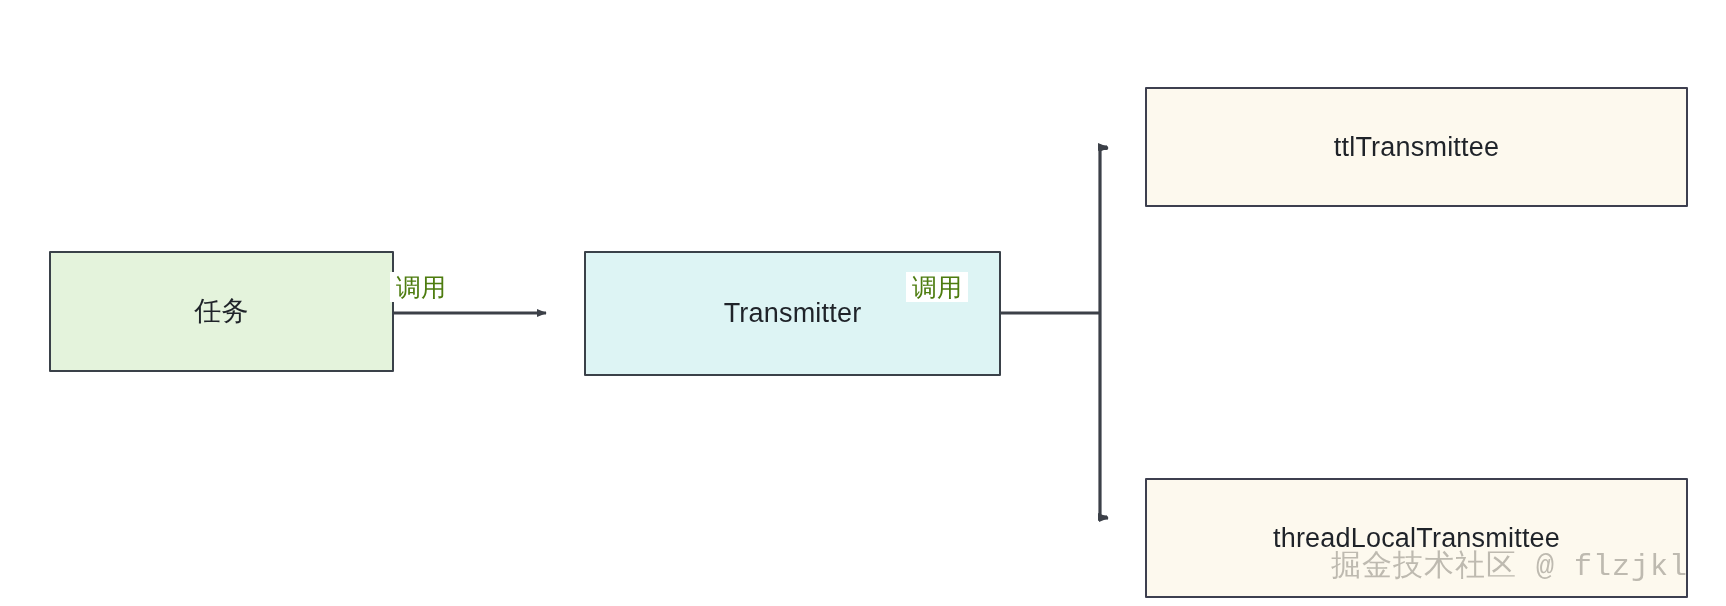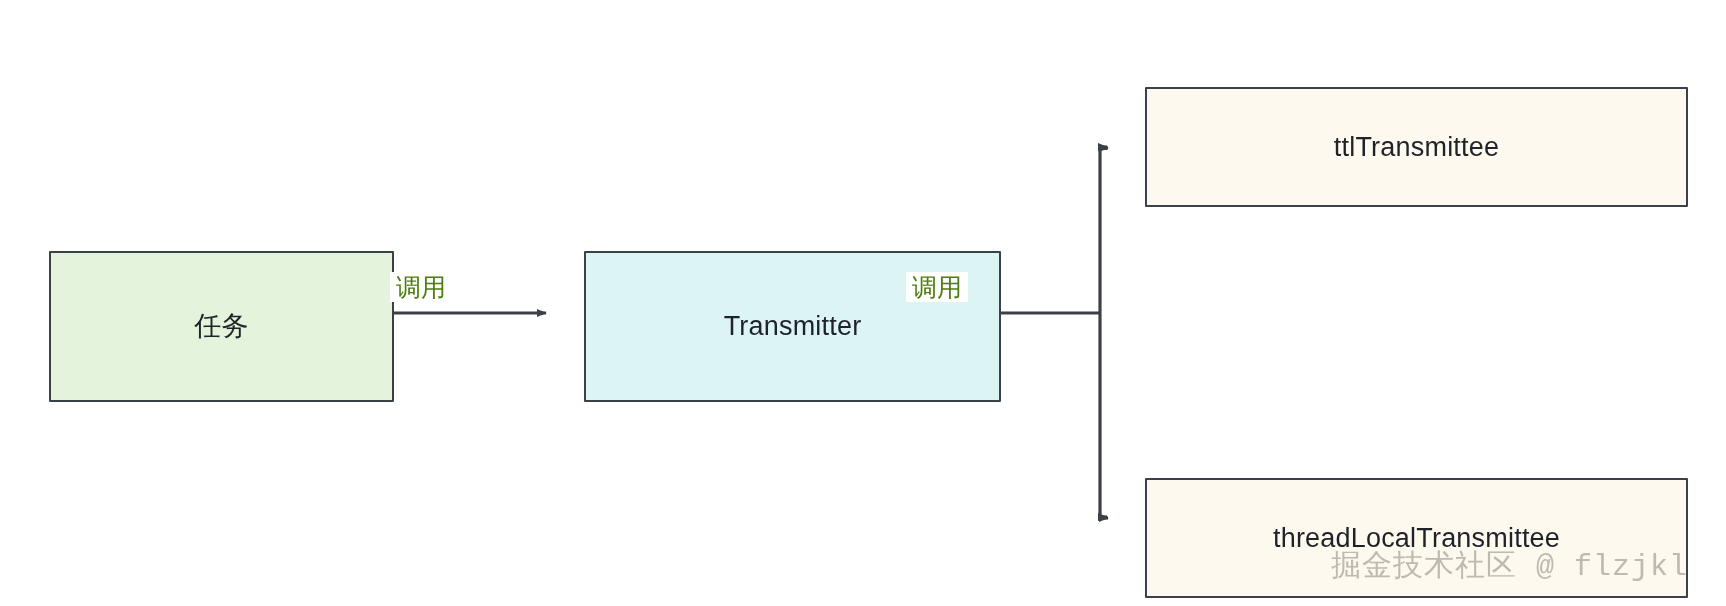--- a/index.html
+++ b/index.html
@@ -41,29 +41,29 @@
     letter-spacing: 0.2px;
     line-height: 1.2;
     text-align: right;
     white-space: nowrap;
     margin-left: 28px;
   }
   .node-task {
     left: 21px;
     top: 251px;
     width: 345px;
-    height: 151px;
+    height: 121px;
     background: #e4f3dc;
     border-color: #3a4149;
   }
   .node-transmitter {
     left: 556px;
     top: 251px;
     width: 417px;
-    height: 151px;
+    height: 125px;
     background: #ddf4f4;
     border-color: #3a4149;
   }
   .node-ttl {
     left: 1117px;
     top: 87px;
     width: 543px;
     height: 120px;
     background: #fdf9ee;
     border-color: #3d3f4f;

